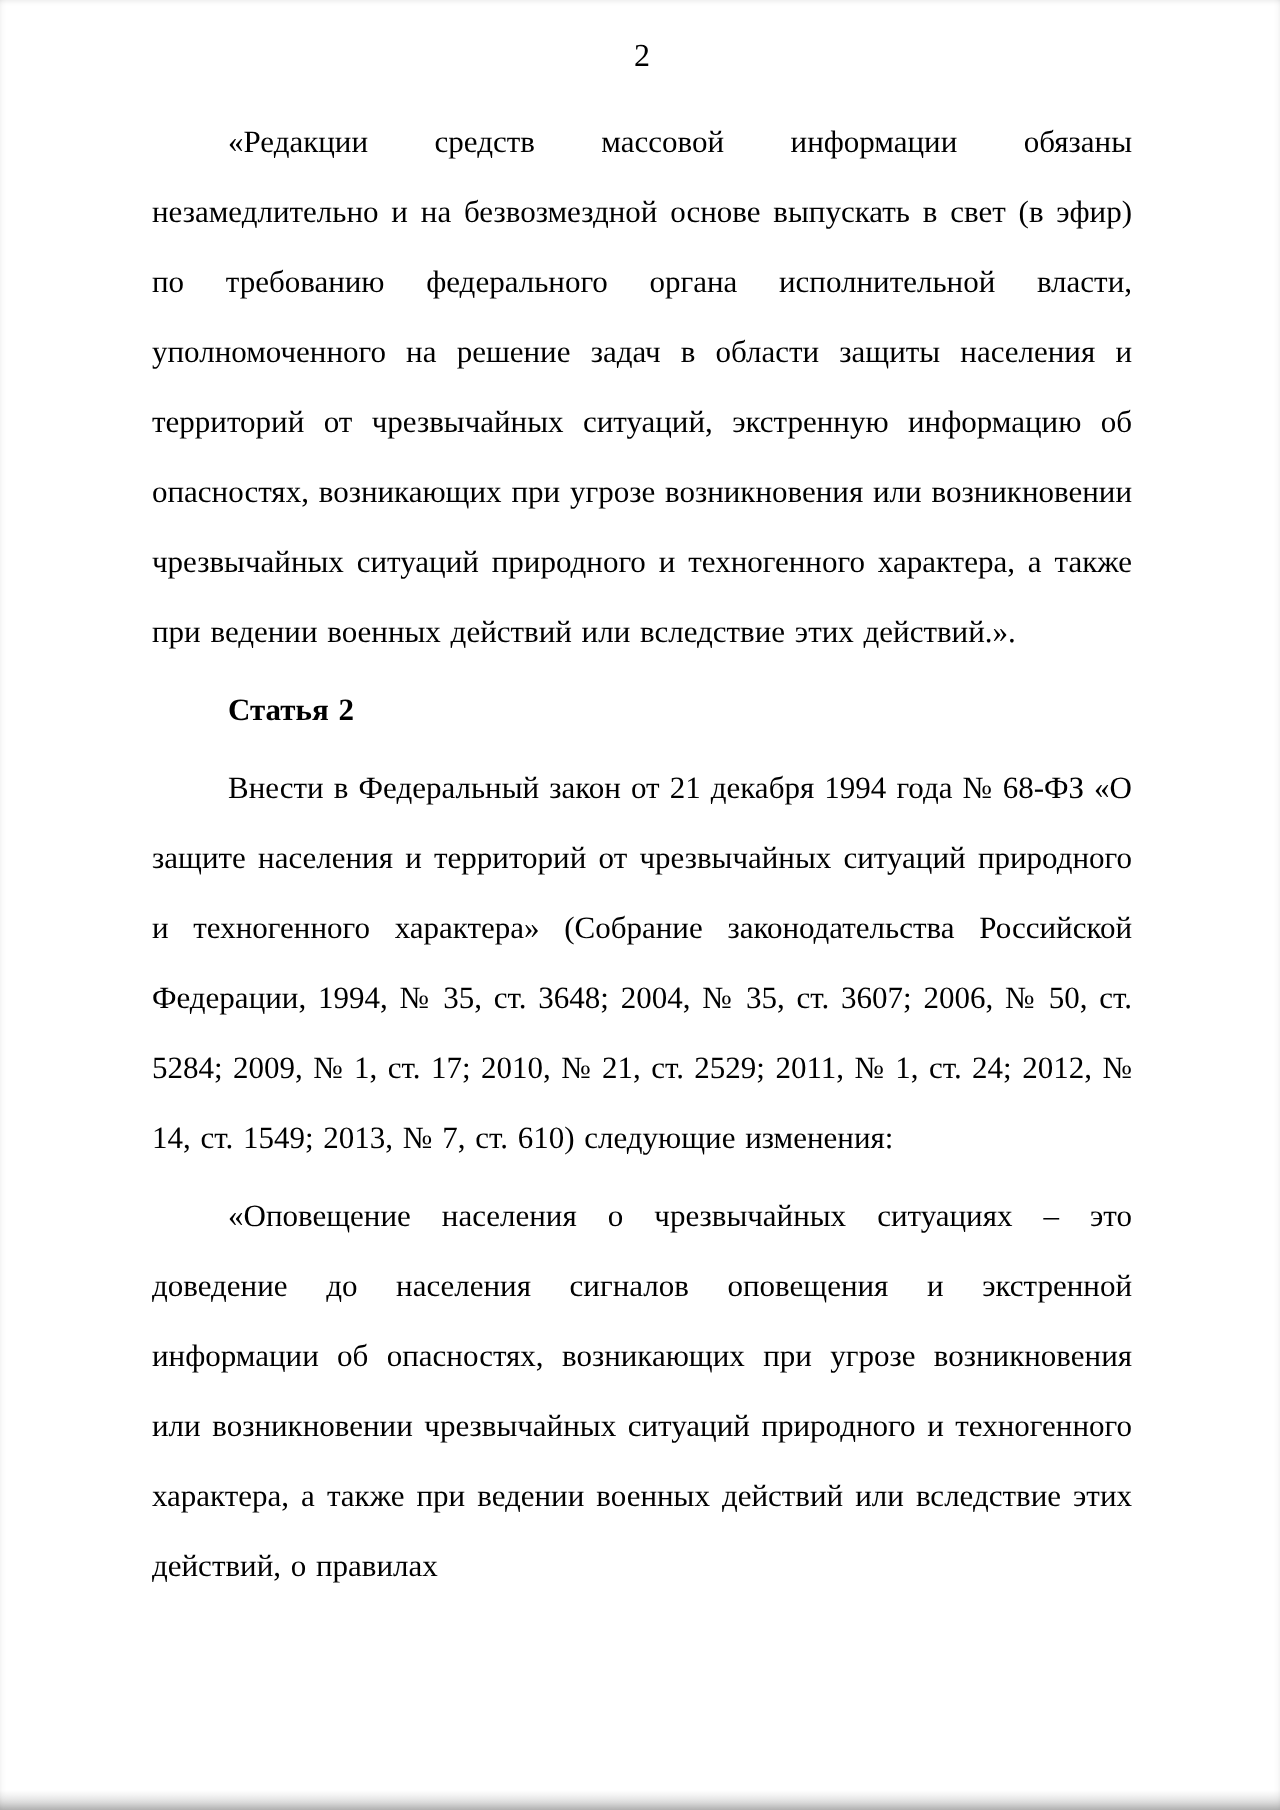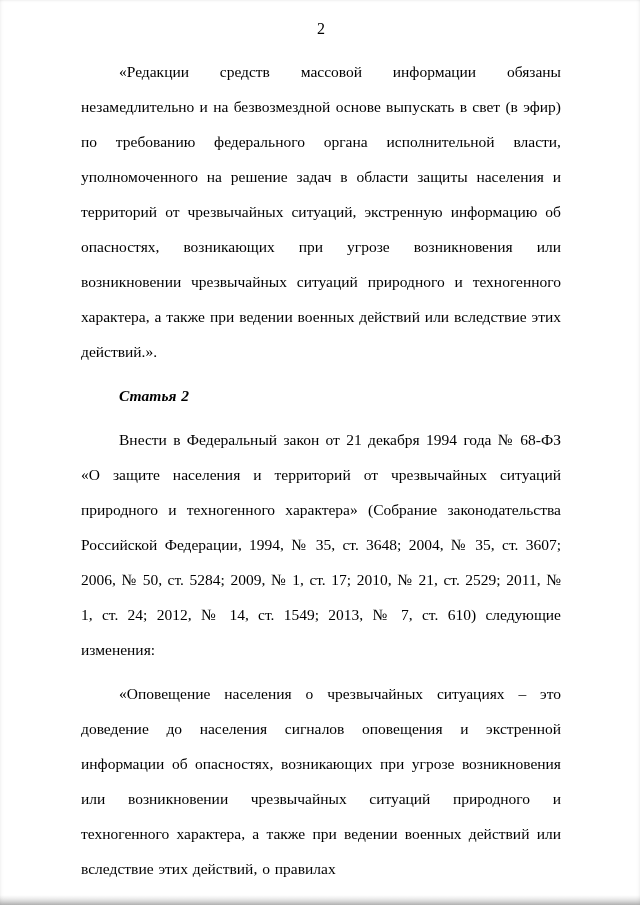--- a/index.html
+++ b/index.html
@@ -19,30 +19,29 @@
     font-size: 15.5px;
     overflow: hidden;
     box-shadow: inset 0 -4px 6px -3px rgba(0,0,0,0.25), inset 0 2px 3px -2px rgba(0,0,0,0.12);
   }
   .page-number {
     text-align: center;
     font-size: 16px;
     margin-bottom: 16px;
   }
   p.para {
-    margin: 9px;
+    margin: 4px;
     text-align: justify;
     text-indent: 38px;
     line-height: 35px;
     word-spacing: 1px;
   }
   p.para.heading {
     font-weight: bold;
     text-align: left;
-    font-style: italic;
   }
   .edge-shade {
     position: absolute;
     left: 0;
     right: 0;
     bottom: 0;
     height: 10px;
     background: linear-gradient(to bottom, rgba(0,0,0,0) 0%, rgba(0,0,0,0.18) 100%);
     pointer-events: none;
   }

